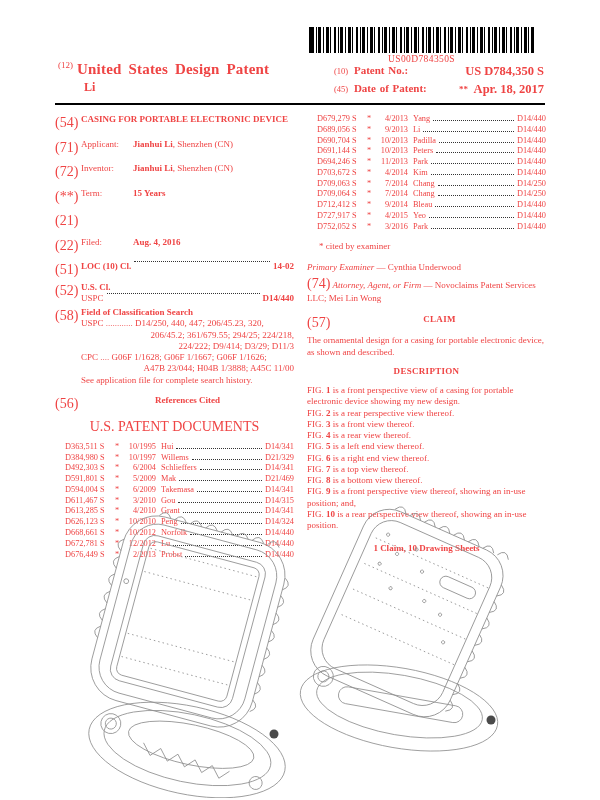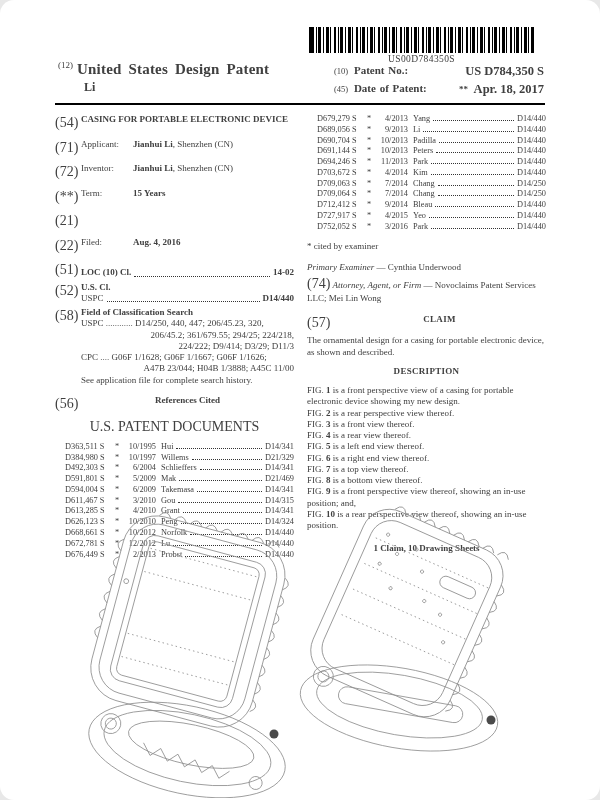--- a/index.html
+++ b/index.html
@@ -1,21 +1,20 @@
 <!DOCTYPE html>
 <html><head>
 <meta charset="utf-8">
 <style>
   html,body { margin:0; padding:0; background:#e8e8e8; }
   .page {
     position:relative; width:600px; height:800px; margin:0 auto;
-    background:#fff; color:#404040;
+    background:#fff; color:#ef4444;
     font-family:"Liberation Serif", serif;
     overflow:hidden;
-    border-radius:14px;
   }
   
   .barcode-wrap { position:absolute; left:303px; top:27px; width:237px; text-align:center; }
   .barcode {
     height:26px; margin:0 6px;
     border-left:3px solid #000; border-right:3px solid #000;
     background:repeating-linear-gradient(90deg,
       #000 0 2px, #fff 2px 4px, #000 4px 5px, #fff 5px 6px,
       #000 6px 9px, #fff 9px 11px, #000 11px 12px, #fff 12px 14px,
       #000 14px 17px, #fff 17px 18px, #000 18px 19px, #fff 19px 22px);
@@ -33,34 +32,34 @@
   .hdr-val { font-size:12.5px; font-weight:bold; }
   .rule { position:absolute; left:55px; top:103px; width:490px; border-top:2.5px solid #000; }
   
   .cols { position:absolute; left:55px; top:114px; width:492px; display:flex; gap:13px; }
   .col { width:239px; font-size:9px; line-height:1.25; }
   .field { display:grid; grid-template-columns:26px 1fr; margin-bottom:7px; }
   .fcode { font-size:14px; }
   .flabel { display:inline-block; min-width:52px; }
   .tight { margin-bottom:3px; }
   .leader { flex:1 1 auto; border-bottom:1px dotted #333; margin:0 3px 2px 3px; min-width:8px; }
-  .lrow { display:flex; align-items:flex-end; }
+  .lrow { display:flex; align-items:flex-start; }
   .r-align { text-align:right; }
   .sec-head { display:grid; grid-template-columns:26px 1fr; margin:9px 0 6px; }
   .sec-head .title { text-align:center; font-weight:bold; }
   .subhead { text-align:center; margin:2px 0 6px; font-size:14px; }
   
   .refs { font-size:8.3px; padding-left:10px; }
   .ref-row { display:flex; align-items:baseline; line-height:1.3; }
   .ref-num { width:47px; white-space:nowrap; }
   .ref-star { width:10px; text-align:center; }
   .ref-date { width:34px; text-align:right; margin-right:5px; white-space:nowrap; }
   .ref-name { white-space:nowrap; }
   .ref-cls { white-space:nowrap; }
-  .cited { margin:8px 0 10px; }
+  .cited { margin:8px 12px 10px; }
   .examiner { margin-bottom:2px; }
   .claim-head { display:grid; grid-template-columns:26px 1fr; margin:10px 0 4px; }
   .claim-head .title { text-align:center; font-weight:bold; letter-spacing:.3px; }
   .desc-head { text-align:center; font-weight:bold; margin:8px 0 8px; letter-spacing:.3px; }
   .fig-line { margin:0; }
   .footer-line { text-align:center; font-weight:bold; margin-top:12px; }
   i { font-style:italic; }
   
   .drawings { position:absolute; left:55px; top:504px; width:492px; height:294px; }
   .draw-left { position:absolute; left:16px; top:2px; }

